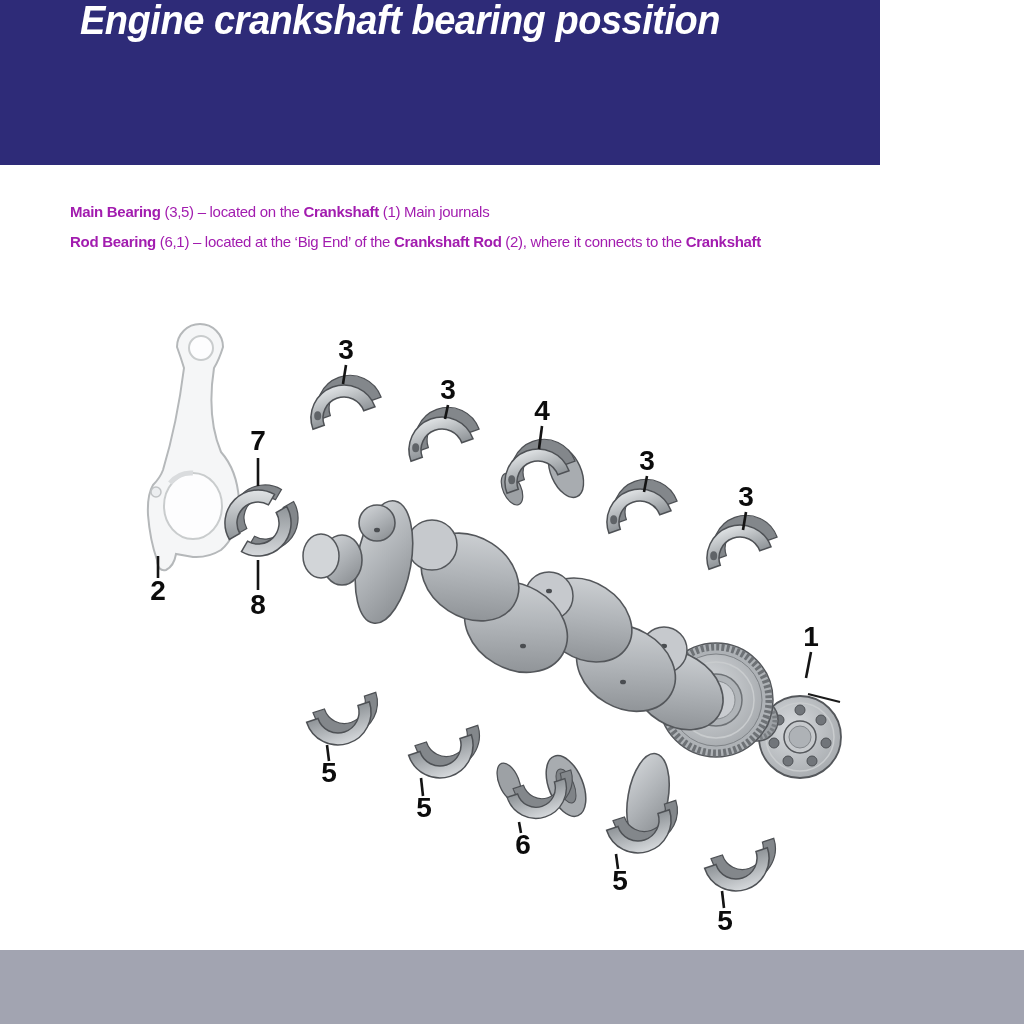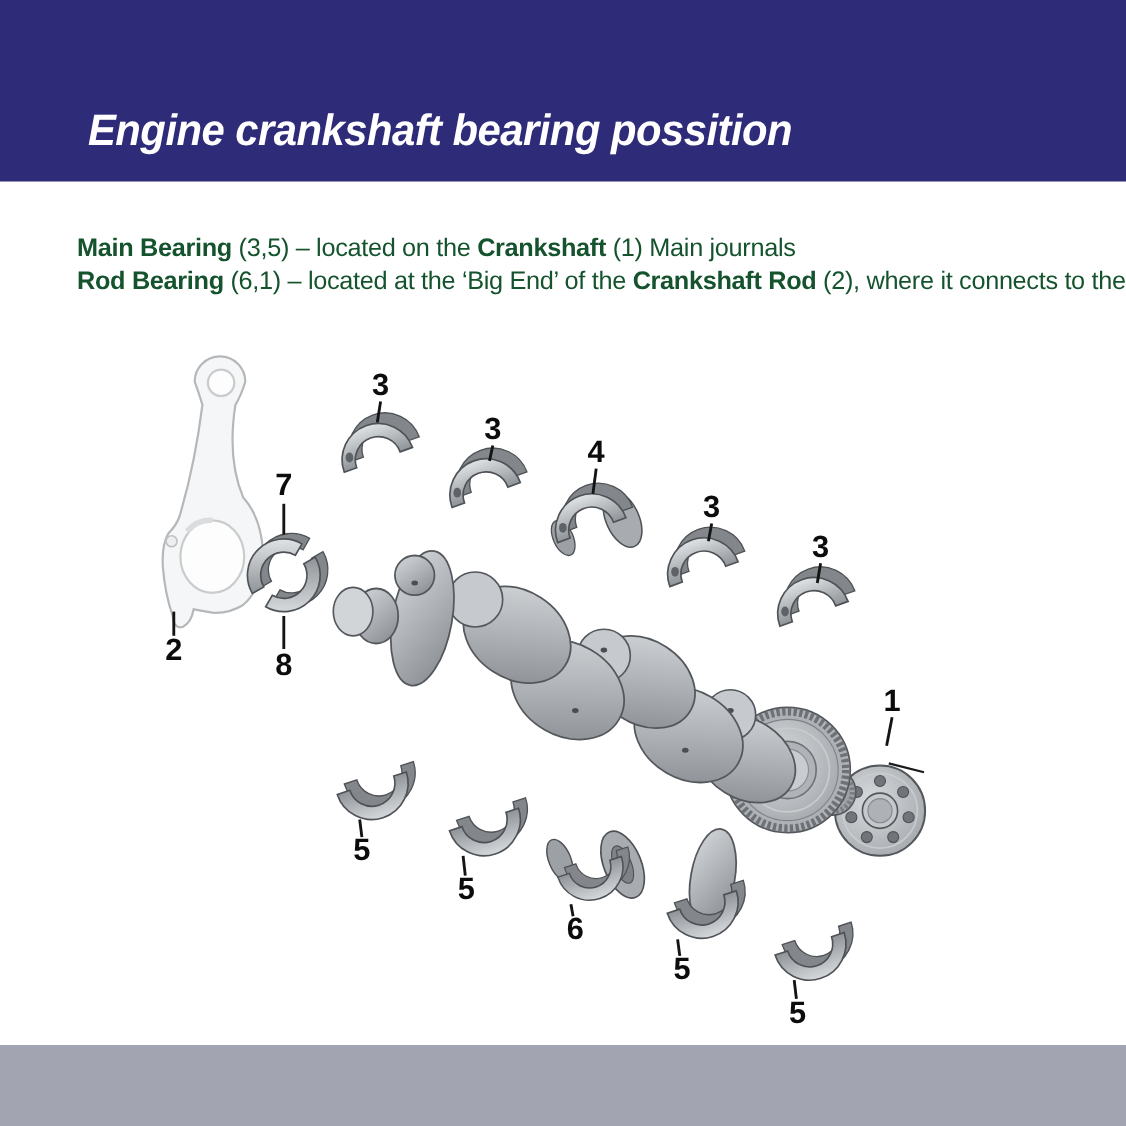--- a/index.html
+++ b/index.html
@@ -1,31 +1,31 @@
 <!DOCTYPE html>
 <html><head>
 <meta charset="utf-8">
 <style>
   html,body{margin:0;padding:0;}
   body{
     width:1024px;height:1024px;position:relative;overflow:hidden;
     background:#ffffff;font-family:"Liberation Sans",sans-serif;
   }
   .header{
-    position:absolute;top:0;left:0;width:1024px;height:165px;
-    background:#2e2b78;display:flex;align-items:flex-end;z-index:2;
+    position:absolute;top:0;left:0;width:880px;height:165px;
+    background:#2e2b78;display:flex;z-index:2;
   }
   .header h1{
     margin:0 0 26px 80px;color:#ffffff;font-size:40px;line-height:40px;
     font-weight:bold;font-style:italic;letter-spacing:-0.5px;
     transform:scaleX(0.95);transform-origin:left bottom;white-space:nowrap;
   }
   .legend{
-    position:absolute;top:210px;left:70px;width:940px;z-index:2;
-    font-size:23px;line-height:30px;color:#14532d;letter-spacing:-0.3px;
+    position:absolute;top:197px;left:70px;width:940px;z-index:2;
+    font-size:15px;line-height:30px;color:#a21caf;letter-spacing:-0.3px;
   }
   .legend p{margin:0;white-space:nowrap;}
   .legend .b{font-weight:bold;}
   .diagram{position:absolute;top:0;left:0;width:1024px;height:1024px;z-index:1;}
   .footer{
     position:absolute;left:0;bottom:0;width:1024px;height:74px;
     background:#a2a4b1;z-index:2;
   }
   
   .metal{fill:url(#metalGrad);stroke:#54575b;stroke-width:1.6;}

